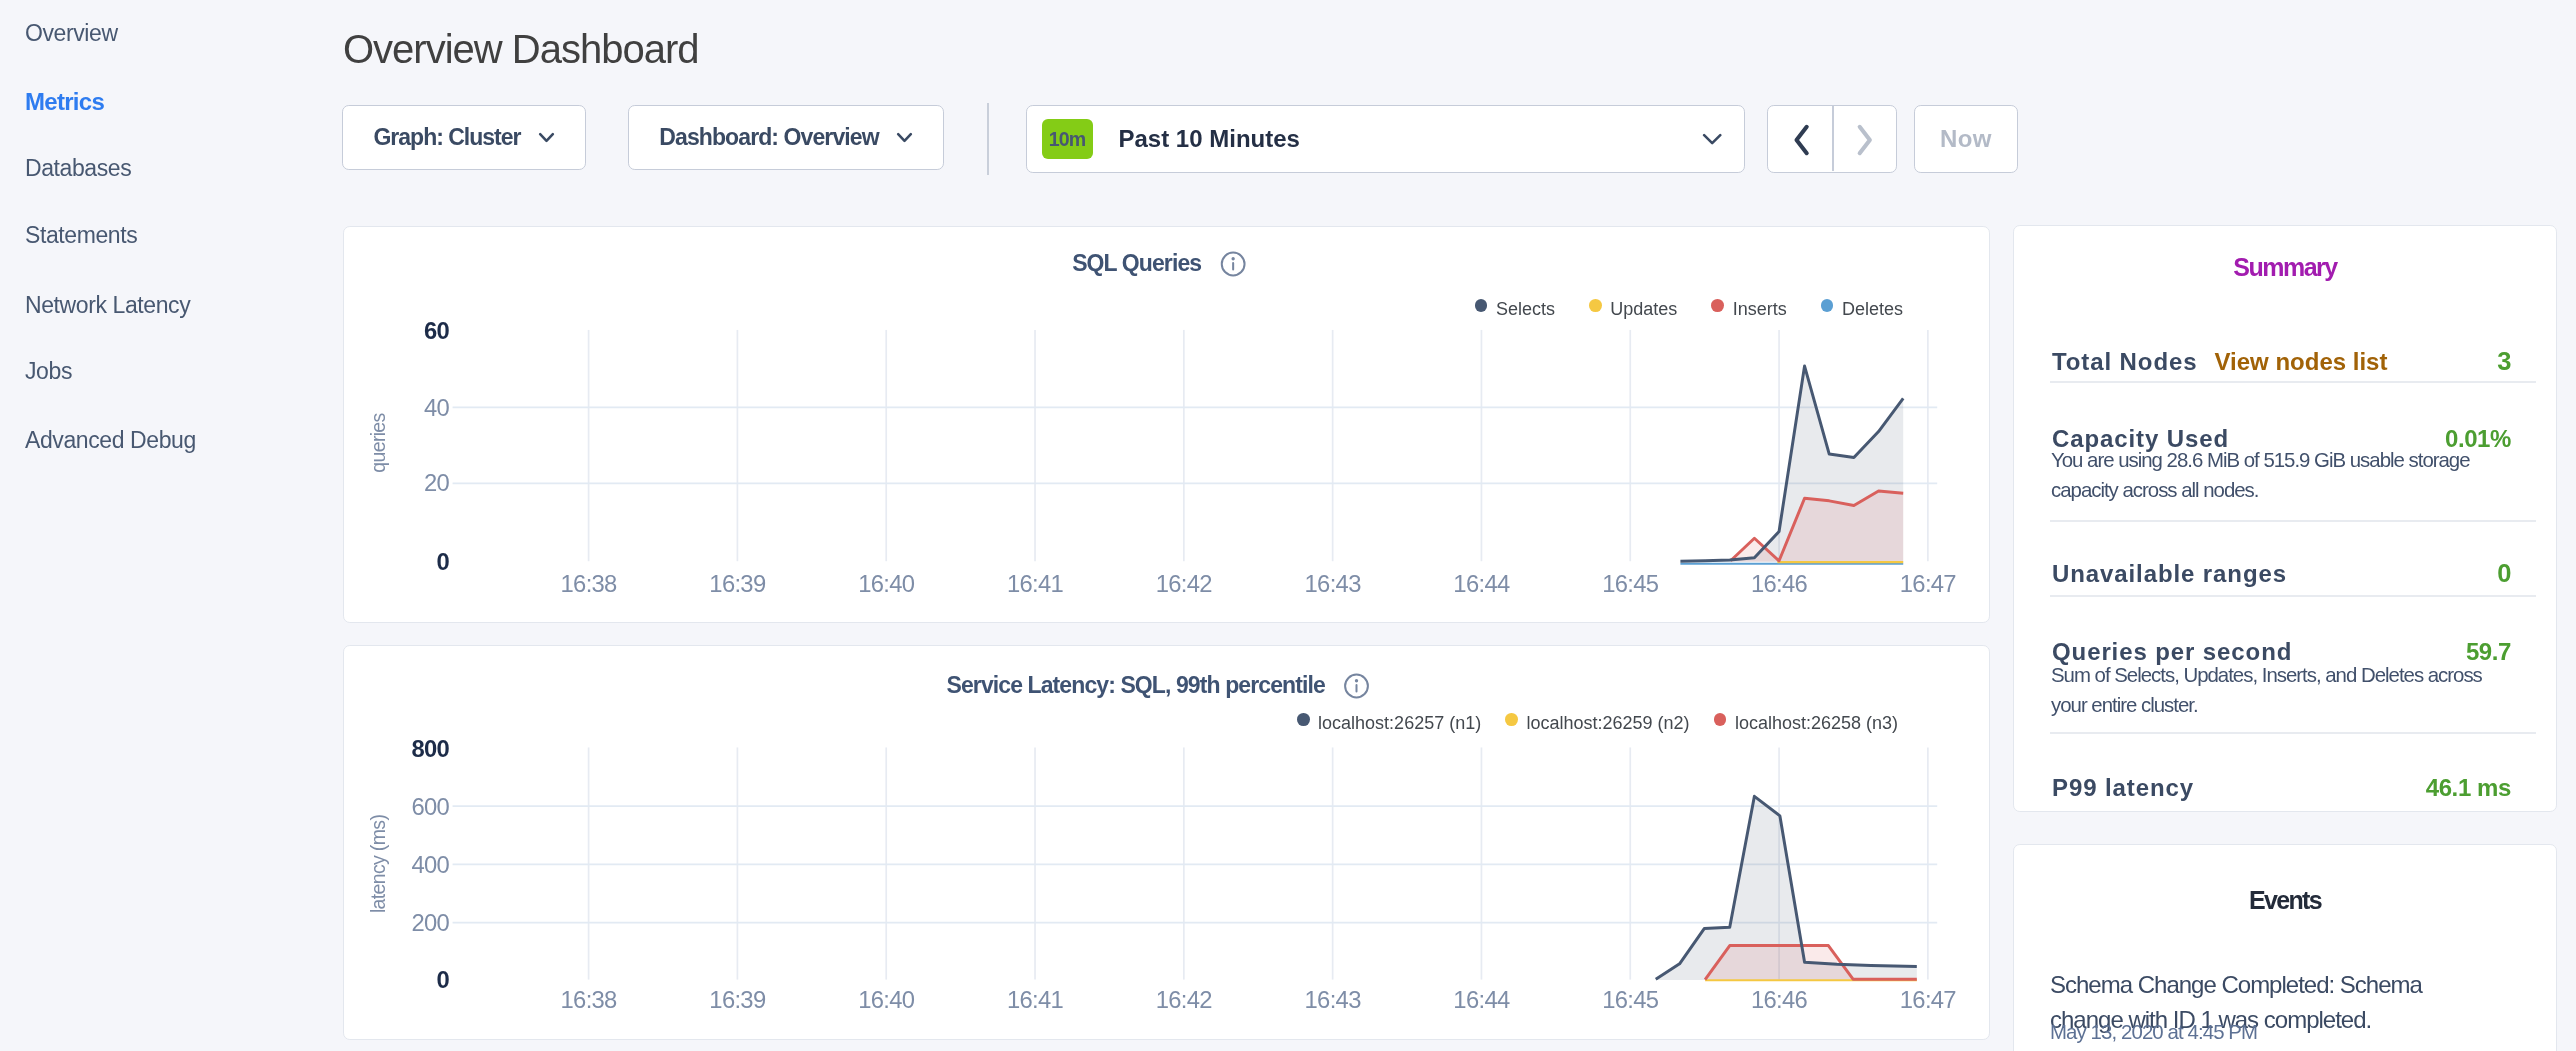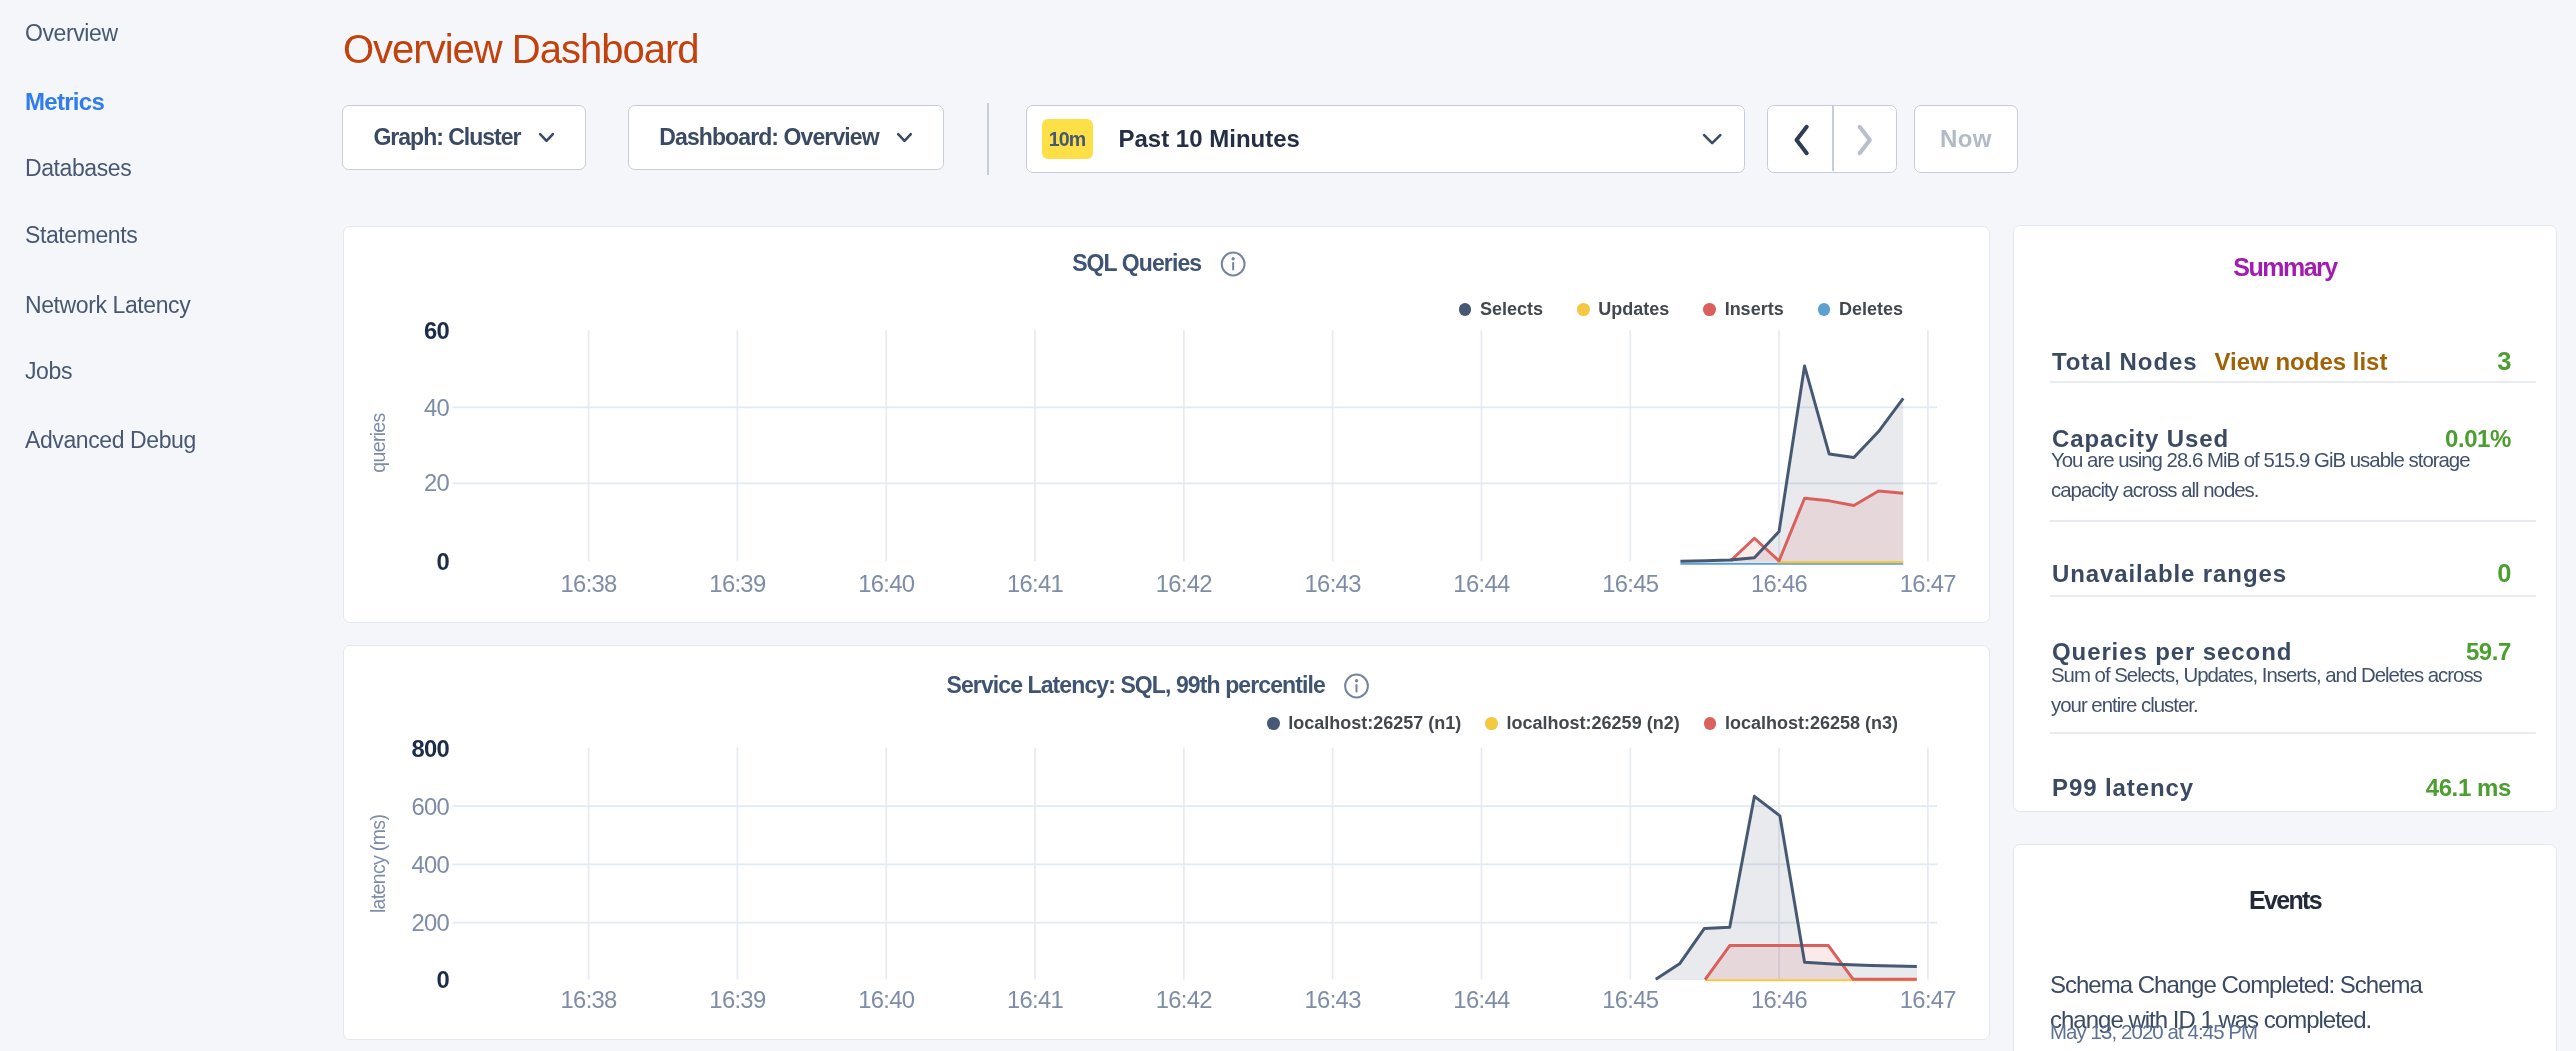--- a/index.html
+++ b/index.html
@@ -7,32 +7,32 @@
 body {
   position:relative;
   background:#f5f6fa;
   font-family:"Liberation Sans", sans-serif;
   overflow:hidden;
   color:#475872;
 }
 .abs { position:absolute; }
 .navitem { position:absolute; left:25px; font-size:23px; line-height:31px; letter-spacing:-0.4px; color:#485871; }
 .navactive { color:#2e7cf0; font-weight:bold; font-size:24px; letter-spacing:-0.7px; }
-.title { position:absolute; left:343px; top:26px; font-size:40px; line-height:46px; color:#c2410c; letter-spacing:-1px; }
+.title { position:absolute; left:343px; top:26px; font-size:40px; line-height:46px; color:#404040; letter-spacing:-1px; }
 .dd {
   position:absolute; background:#fff; border:1.7px solid #c6ccd9; border-radius:6.8px;
   display:flex; align-items:center; justify-content:center;
   font-size:23px; font-weight:bold; color:#3a4a63; letter-spacing:-1px;
 }
 .chev { margin-left:17px; }
 .card { position:absolute; background:#fff; border:1.7px solid #e3e7ee; border-radius:6.8px; }
 .ctitle { position:absolute; transform:translateX(-50%); display:flex; align-items:center; gap:18.7px;
   font-size:23px; font-weight:bold; color:#3f5373; letter-spacing:-0.9px; white-space:nowrap;text-align:center; }
 .legend { position:absolute; display:flex; align-items:center; gap:34px; font-size:18px; color:#43484e; white-space:nowrap; }
-.legend .it { display:flex; align-items:center; gap:8.5px;font-weight:bold; }
+.legend .it { display:flex; align-items:flex-start; gap:8.5px; }
 .dot { width:12.8px; height:12.8px; border-radius:50%; display:inline-block; }
 .srow { position:absolute; left:2052px; width:459px; display:flex; align-items:baseline; }
 .slabel { font-size:24px; font-weight:bold; color:#3b4a63; letter-spacing:0.9px; line-height:29px;margin-top:16px; }
 .sval { margin-left:auto; font-size:24px; font-weight:bold; color:#4c9e31; letter-spacing:-0.4px; }
 .sdesc { position:absolute; left:2051px; width:485px; font-size:20.4px; letter-spacing:-1px; line-height:30px; color:#41506b; }
 .sdiv { position:absolute; left:2050px; width:486px; height:1.7px; background:#e8ebf0; }
 </style>
 </head>
 <body>
 
@@ -51,21 +51,21 @@
       <polyline points="2.5,2.5 10,10.5 17.5,2.5" fill="none" stroke="#3a4a63" stroke-width="3" stroke-linecap="round" stroke-linejoin="round"></polyline>
     </svg>
 </div>
 <div class="dd" style="left:628px; top:105px; width:316px; height:65px; letter-spacing:-0.9px;">Dashboard: Overview
   <svg class="chev" width="17" height="11" viewBox="0 0 20 13">
       <polyline points="2.5,2.5 10,10.5 17.5,2.5" fill="none" stroke="#3a4a63" stroke-width="3" stroke-linecap="round" stroke-linejoin="round"></polyline>
     </svg>
 </div>
 <div class="abs" style="left:987px; top:103px; width:1.7px; height:72px; background:#c9cfda;"></div>
 <div class="dd" style="left:1026px; top:105px; width:719px; height:68px; justify-content:flex-start; letter-spacing:0;">
-  <div style="margin-left:14.5px; width:51px; height:40px; background:#fde047; border-radius:6px; display:flex; align-items:center; justify-content:center; font-size:19.6px; font-weight:bold; letter-spacing:-0.9px; color:#475872;">10m</div>
+  <div style="margin-left:14.5px; width:51px; height:40px; background:#84cc16; border-radius:6px; display:flex; align-items:center; justify-content:center; font-size:19.6px; font-weight:bold; letter-spacing:-0.9px; color:#475872;">10m</div>
   <div style="margin-left:26px; font-size:24px; color:#242f45;">Past 10 Minutes</div>
   <svg style="position:absolute; right:22px;" width="20.4" height="12.8" viewBox="0 0 24 15">
       <polyline points="2.5,2.5 12,12 21.5,2.5" fill="none" stroke="#3a4a63" stroke-width="3" stroke-linecap="round" stroke-linejoin="round"></polyline>
     </svg>
 </div>
 <div class="abs" style="left:1767px; top:105px; width:130px; height:68px; background:#fff; border:1.7px solid #c6ccd9; border-radius:6.8px;">
   <div class="abs" style="left:64px; top:0; width:1.7px; height:65px; background:#c6ccd9;"></div>
   <svg class="abs" style="left:23px; top:17px;" width="20.4" height="34" viewBox="0 0 24 40">
       <polyline points="18.5,4.5 6.5,20 18.5,35.5" fill="none" stroke="#2f3c52" stroke-width="4.8" stroke-linecap="round" stroke-linejoin="round"></polyline>
     </svg>

